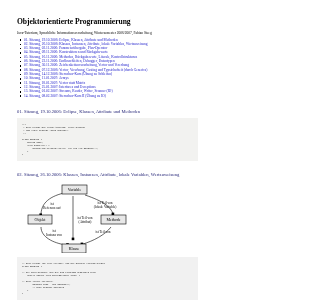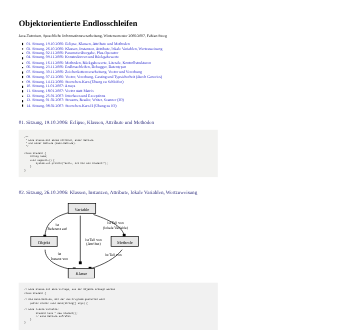--- a/index.html
+++ b/index.html
@@ -86,21 +86,21 @@
     height: 72px;
     position: relative;
   }
   svg.diagram { display: block; }
 </style>
 </head>
 <body>
 
 <div class="page">
 
-  <h1 class="doc-title">Objektorientierte Endlosschleifen</h1>
+  <h1 class="doc-title">Objektorientierte Programmierung</h1>
 
   <div class="subtitle">Java-Tutorium, Sprachliche Informationsverarbeitung, Wintersemester 2006/2007, Fabian Steeg</div>
 
   <ul class="session-list">
     <li><span class="link">01. Sitzung, 19.10.2006: Eclipse, Klassen, Attribute und Methoden</span></li>
     <li><span class="link">02. Sitzung, 26.10.2006: Klassen, Instanzen, Attribute, lokale Variablen, Wertzuweisung</span></li>
     <li><span class="link">03. Sitzung, 02.11.2006: Parameterübergabe, Plus-Operator</span></li>
     <li><span class="link">04. Sitzung, 09.11.2006: Konstruktoren und Rückgabewerte</span></li>
     <li><span class="link">05. Sitzung, 16.11.2006: Methoden, Rückgabewerte, Literale, Kontrollstrukturen</span></li>
     <li><span class="link">06. Sitzung, 23.11.2006: Endlosschleifen, Debugger, Datentypen</span></li>

